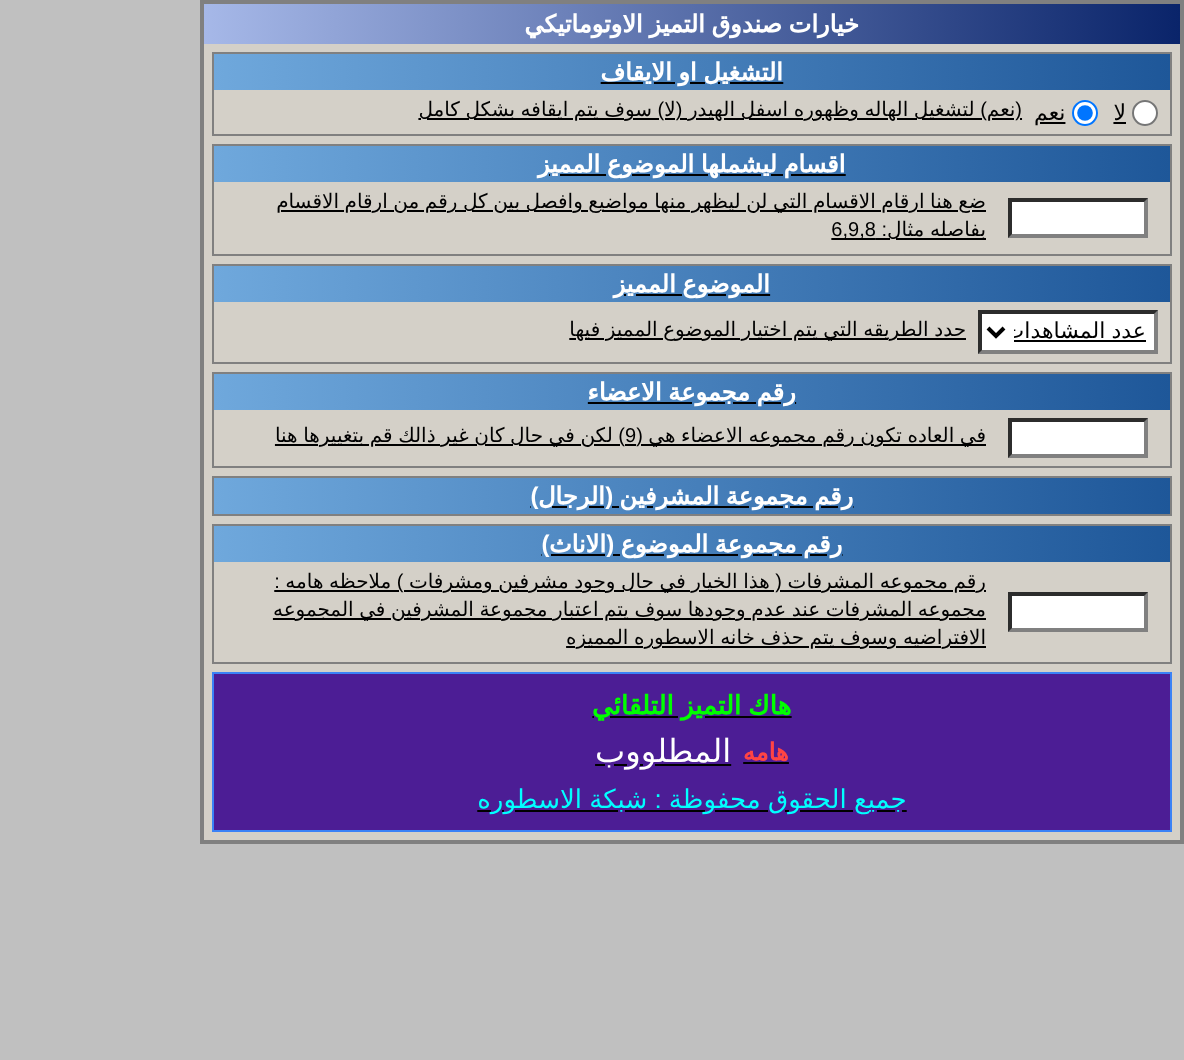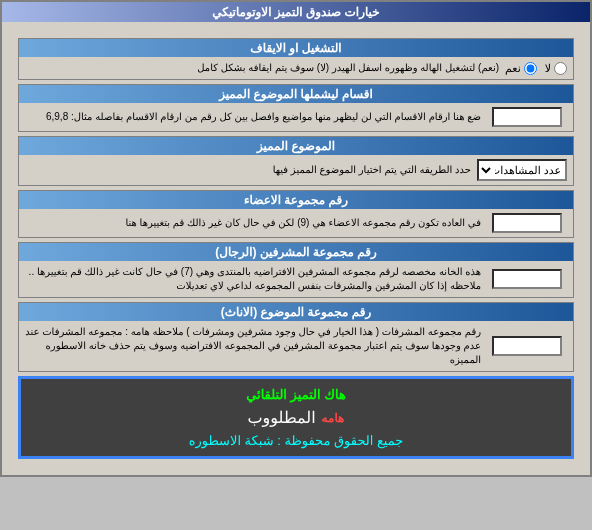--- a/index.html
+++ b/index.html
@@ -6,37 +6,38 @@
     body {
       font-family: Arial, Tahoma, sans-serif;
       background: #c0c0c0;
       width: 592px;
       min-height: 530px;
       direction: rtl;
       font-size: 12px;
     }
 
     .main-window {
-      width: 592px;
+      width: 492px;
       background: #d4d0c8;
       border: 2px solid #808080;
     }
 
     .title-bar {
       background: linear-gradient(to left, #0a246a, #a6b8e8);
       color: white;
       text-align: center;
       padding: 3px 6px;
       font-size: 12px;
       font-weight: bold;
     }
 
     .content-area {
-      padding: 16px;
-      background: #d4d0c8;
+      padding: 4px;
+      background: #d4d0c8;
+      text-decoration: underline;
     }
 
     .section-block {
       margin-bottom: 4px;
       border: 1px solid #808080;
       background: #d4d0c8;
     }
 
     .section-header {
       background: linear-gradient(to left, #1e5799, #6fa8dc);
@@ -112,22 +113,22 @@
     .footer-section {
       background: #e8e8e8;
       border: 1px solid #808080;
       padding: 3px 6px;
       font-size: 11px;
       text-align: right;
       color: #000;
     }
 
     .bottom-panel {
-      background: #404040;
-      border: 3px solid #3b82f6;
+      background: #4c1d95;
+      border: 1px solid #3b82f6;
       padding: 8px;
       margin-top: 2px;
       text-align: center;
     }
 
     .auto-label {
       color: #00ff00;
       font-size: 13px;
       font-weight: bold;
       text-align: center;
@@ -220,26 +221,20 @@
       <div class="section-body">
         <div class="section-input-area">
           <input type="text" class="text-input" style="">
         </div>
         <div class="section-desc">في العاده تكون رقم مجموعه الاعضاء هي (9) لكن في حال كان غير ذالك قم بتغييرها هنا</div>
       </div>
     </div>
 
     <div class="section-block">
       <div class="section-header">رقم مجموعة المشرفين (الرجال)</div>
-      <div class="section-body">
-        <div class="section-input-area">
-          <input type="text" class="text-input" style="">
-        </div>
-        <div class="section-desc">هذه الخانه مخصصه لرقم مجموعه المشرفين الافتراضيه بالمنتدى وهي (7) في حال كانت غير ذالك قم بتغييرها .. ملاحظه إذا كان المشرفين والمشرفات بنفس المجموعه لداعي لاي تعديلات</div>
-      </div>
     </div>
 
     <div class="section-block">
       <div class="section-header">رقم مجموعة الموضوع (الاناث)</div>
       <div class="section-body">
         <div class="section-input-area">
           <input type="text" class="text-input" style="">
         </div>
         <div class="section-desc">رقم مجموعه المشرفات ( هذا الخيار في حال وجود مشرفين ومشرفات ) ملاحظه هامه : مجموعه المشرفات عند عدم وجودها سوف يتم اعتبار مجموعة المشرفين في المجموعه الافتراضيه وسوف يتم حذف خانه الاسطوره المميزه</div>
       </div>

